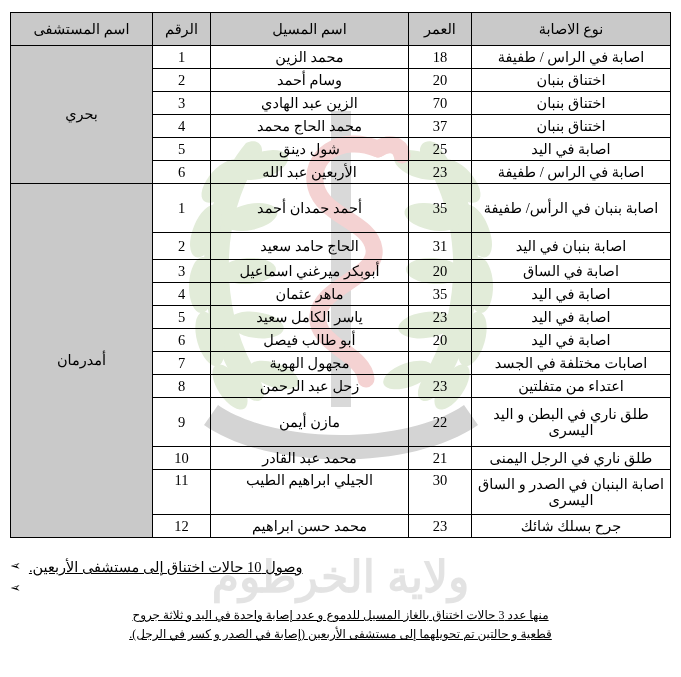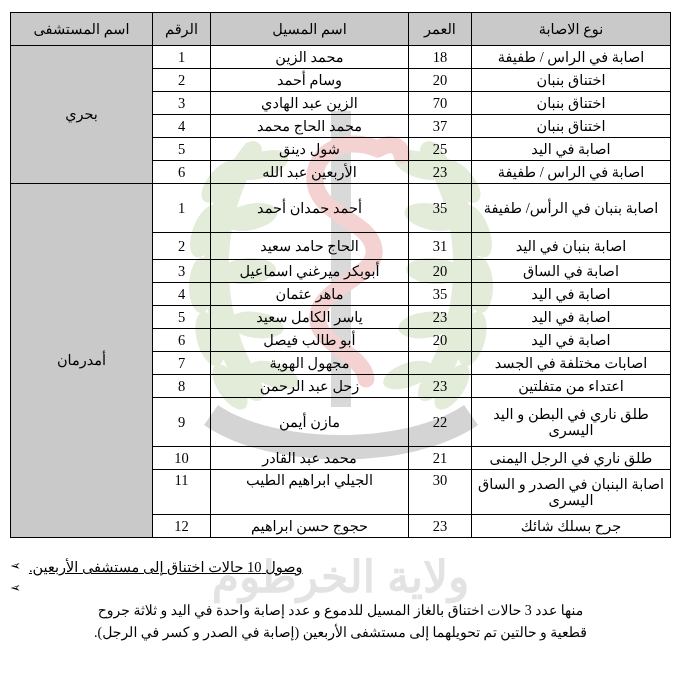--- a/index.html
+++ b/index.html
@@ -117,23 +117,24 @@
     font-family: "DejaVu Sans", sans-serif;
     font-size: 13px;
     line-height: 1.5;
     color: #000;
     transform: scaleX(-1);
     display: inline-block;
   }
   .note-body { flex: 0 1 auto; text-align: right; text-decoration: underline; }
   .note-cont {
     text-align: center;
-    font-size: 14px;
+    font-size: 12px;
     line-height: 1.6;
-    margin-top: 2px;
+    margin-top: 8px;
+    text-decoration: underline;
   }
   .note-cont .ln { display: block; }
 </style>
 </head>
 <body>
 
 <div id="watermark">
   <svg class="wm-emblem" viewBox="0 0 430 430">
 
     <g fill="#e2ecd9">
@@ -298,21 +299,21 @@
       </tr>
       <tr>
         <td class="injury" style="height:42px">اصابة البنبان في الصدر و الساق اليسرى</td>
         <td class="age" style="vertical-align:top;padding-top:2px">30</td>
         <td class="name" style="vertical-align:top;padding-top:2px">الجيلي ابراهيم الطيب</td>
         <td class="num" style="vertical-align:top;padding-top:2px">11</td>
       </tr>
       <tr>
         <td class="injury" style="height:20px">جرح بسلك شائك</td>
         <td class="age">23</td>
-        <td class="name">حجوج حسن ابراهيم</td>
+        <td class="name">محمد حسن ابراهيم</td>
         <td class="num">12</td>
       </tr>
     </tbody>
   </table>
 </div>
 
 <div id="notes">
   <div class="note-row">
     <div class="note-body">وصول 10 حالات اختناق إلى مستشفى الأربعين.</div>
     <div class="note-bullet">➢</div>

